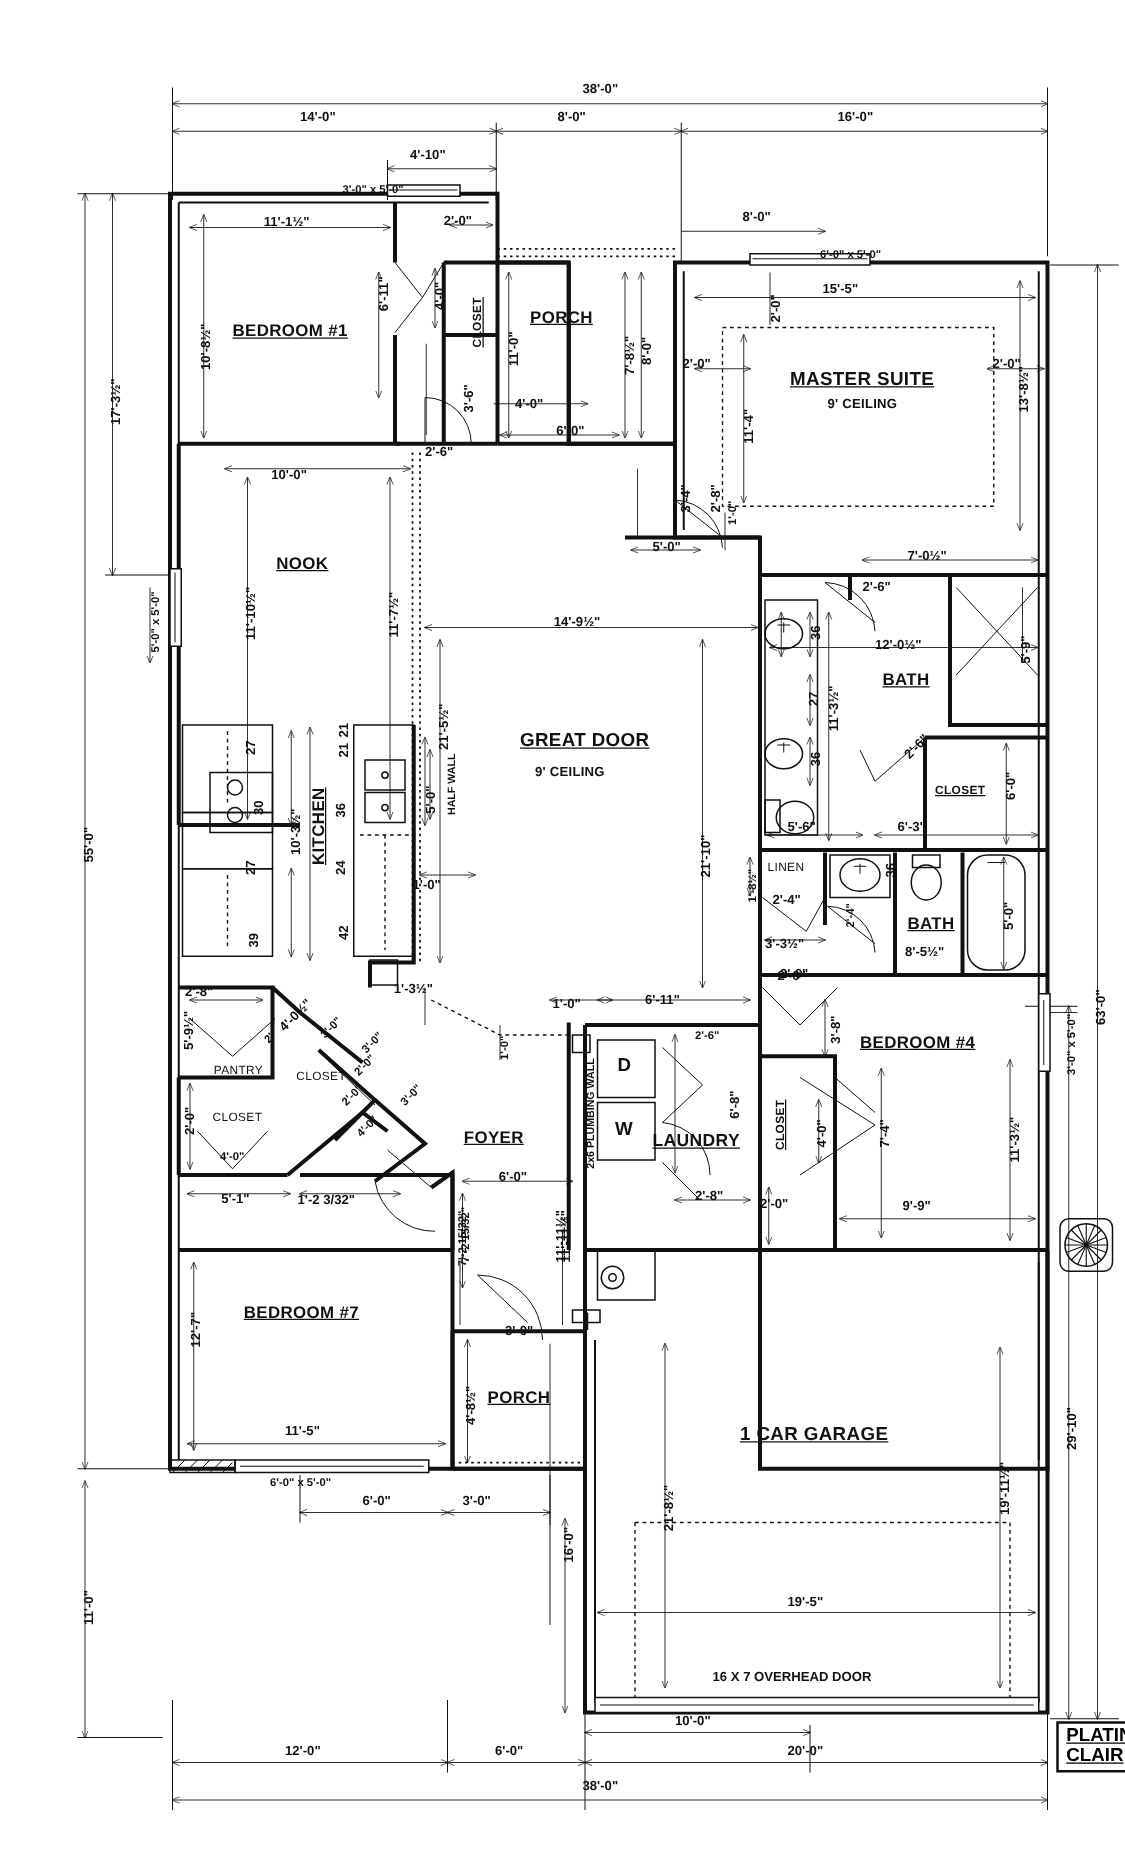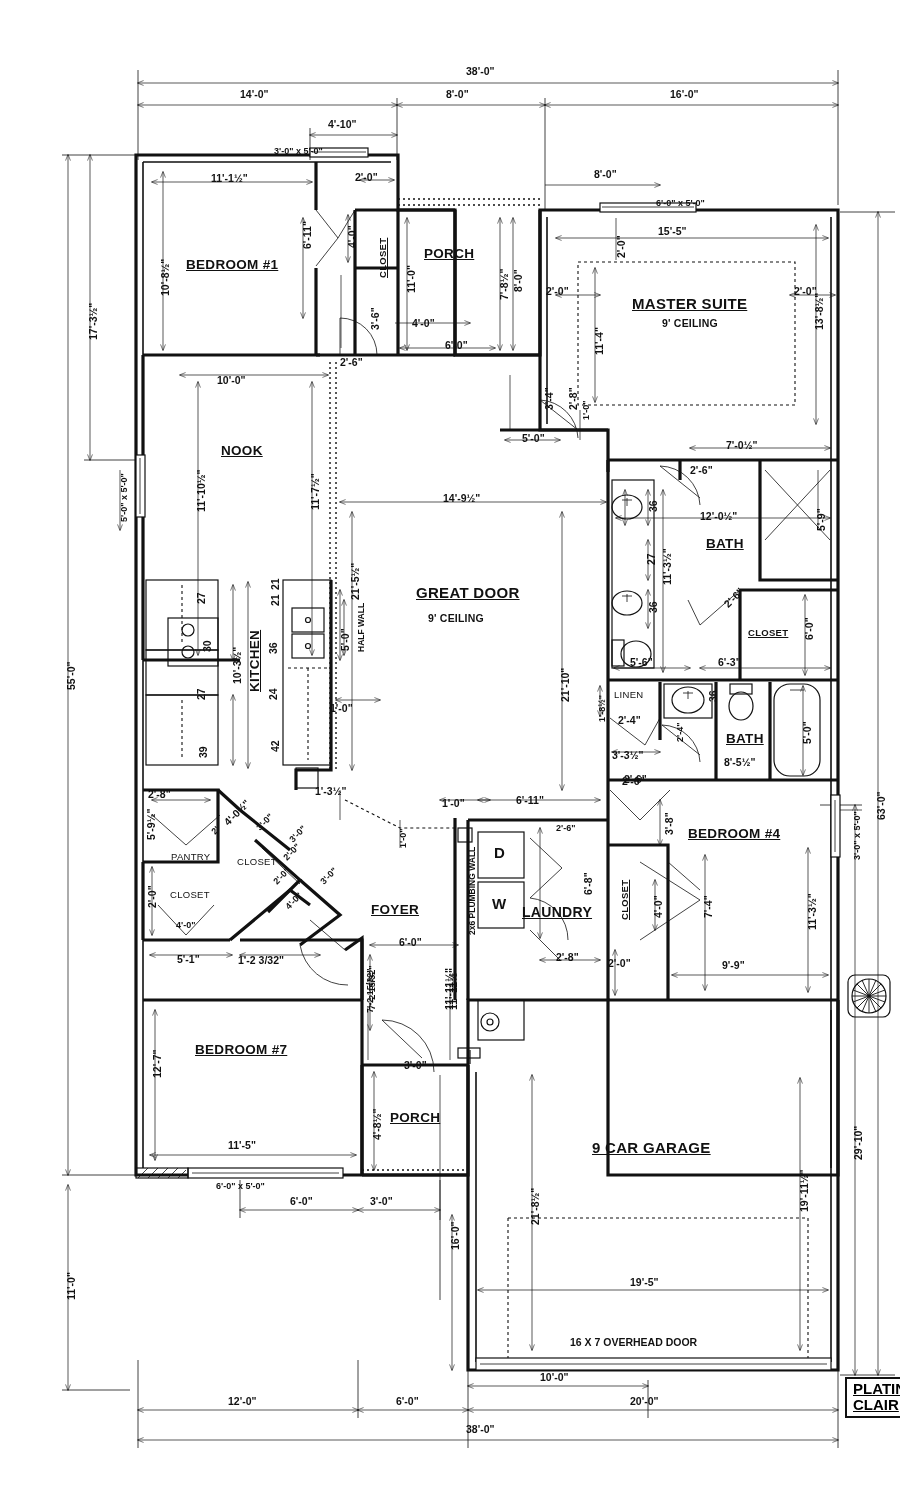--- a/index.html
+++ b/index.html
@@ -559,21 +559,21 @@
   <div class="lbl dim sm rot90" style="left:366px;top:1013px;">7'-2 15/32"</div>
 
   <div class="lbl room" style="left:390px;top:1111px;">PORCH</div>
   <div class="lbl dim" style="left:404px;top:1060px;">3'-0"</div>
   <div class="lbl dim rot90" style="left:372px;top:1140px;">4'-8½"</div>
   <div class="lbl dim" style="left:290px;top:1196px;">6'-0"</div>
   <div class="lbl dim" style="left:370px;top:1196px;">3'-0"</div>
   <div class="lbl dim rot90" style="left:450px;top:1250px;">16'-0"</div>
   <div class="lbl dim rot90" style="left:444px;top:1010px;">11'-11½"</div>
 
-  <div class="lbl room big" style="left:592px;top:1140px;">9 CAR GARAGE</div>
+  <div class="lbl room big" style="left:592px;top:1140px;">1 CAR GARAGE</div>
   <div class="lbl dim rot90" style="left:530px;top:1225px;">21'-8½"</div>
   <div class="lbl dim rot90" style="left:799px;top:1212px;">19'-11½"</div>
   <div class="lbl dim" style="left:630px;top:1277px;">19'-5"</div>
   <div class="lbl dim" style="left:570px;top:1337px;">16 X 7 OVERHEAD DOOR</div>
 
   <div class="titleblock" style="left:845px;top:1377px;width:80px;">
     <div>PLATIN</div>
     <div>CLAIR</div>
   </div>
 

